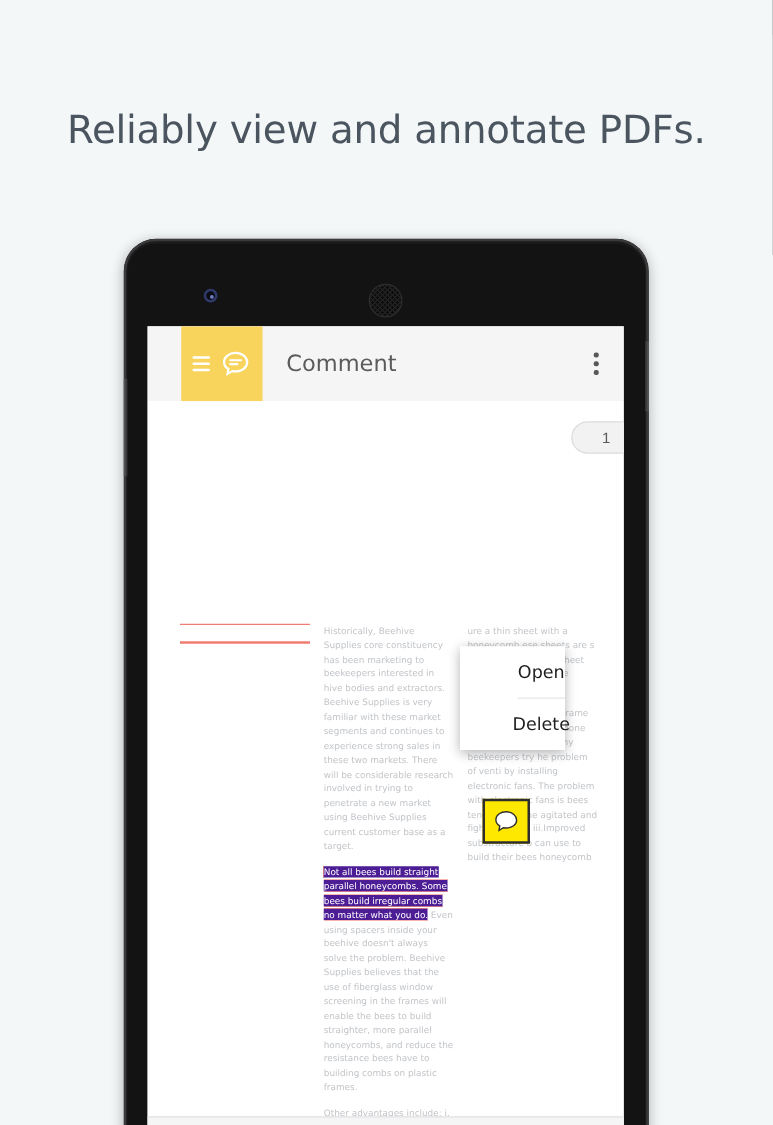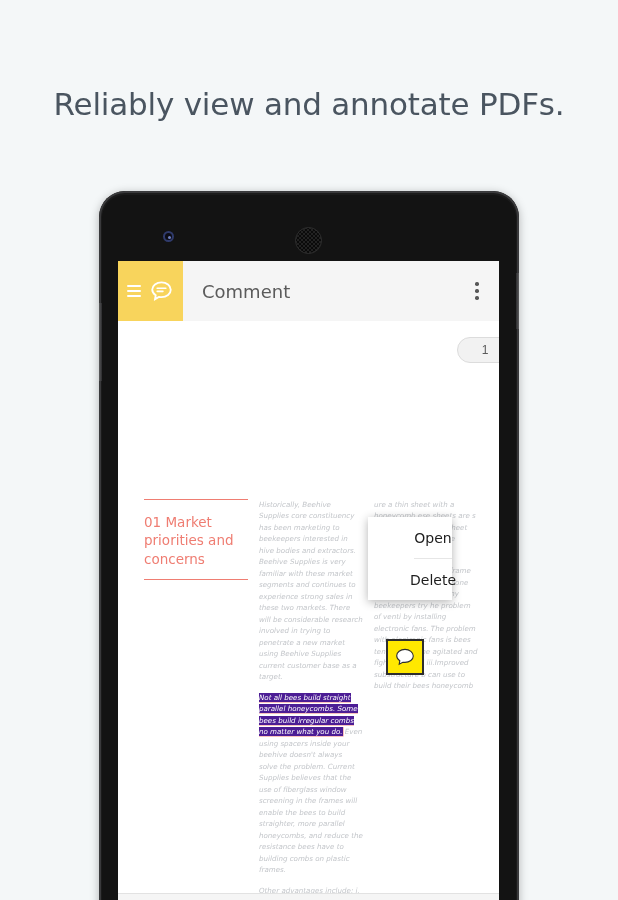--- a/index.html
+++ b/index.html
@@ -76,21 +76,21 @@
 
   
   .screen {
     position:absolute; left:19px; top:70px;
     width:381px; height:690px;
     background:#ffffff;
     overflow:hidden;
   }
 
   
-  .appbar { position:relative; height:60px; background:#f5f5f5; display:flex; align-items:stretch; }
+  .appbar { position:relative; height:60px; background:#f5f5f5; display:flex; align-items:stretch;padding-left:27px; }
   .appbar-yellow {
     width:65px; background:#f8d45c;
     display:flex; align-items:center; justify-content:center; gap:7px;
   }
   .hamburger { display:flex; flex-direction:column; gap:3px; width:14px; }
   .hamburger span { display:block; height:2px; background:#ffffff; border-radius:1px; }
   .bubble-icon { width:27px; height:27px; }
   .appbar-title {
     flex:1; display:flex; align-items:center;
     padding-left:19px; font-size:18px; color:#5b5b5b;
@@ -126,21 +126,21 @@
   .sec-head {
     font-family:"DejaVu Sans", sans-serif;
     font-size:13.5px; line-height:1.34; color:#ef7d72; font-weight:400;
   }
   .body-txt {
     font-size:7.1px; line-height:1.62; color:#b9bcc0;
     font-family:"DejaVu Sans", sans-serif;
     text-align:left;
   }
   .body-txt + .body-txt { margin-top:9px; }
-  .col-mid .body-txt, .col-right .body-txt { color:#c2c5c9;font-style:italic; }
+  .col-mid .body-txt, .col-right .body-txt { color:#c2c5c9; }
   .hl {
     background:#4c1d95; color:#ffffff;
     box-shadow:0 0 0 0.5px #f4847d;
   }
   .strike { text-decoration:line-through; color:#a9acb0; }
 
   
   .ctx {
     position:absolute; left:250px; top:196px; width:84px;
     background:#fff; z-index:12;
@@ -214,29 +214,28 @@
 
       <div class="page">
 
         <div class="page-pill">1</div>
 
 
         <div class="cols">
 
           <div class="col col-left">
             <div class="rule"></div>
-            <div class="sec-head">01 Market priorities and concerns</div>
             <div class="rule bottom"></div>
           </div>
 
           <div class="col col-mid">
             <p class="body-txt">Historically, Beehive Supplies core constituency has been marketing to beekeepers interested in hive bodies and extractors. Beehive Supplies is very familiar with these market segments and continues to experience strong sales in these two markets. There will be considerable research involved in trying to penetrate a new market using Beehive Supplies current customer base as a target.</p>
             <p class="body-txt">
               <span class="hl">Not all bees build straight parallel honeycombs. Some bees build irregular combs no matter what you do.</span>
-              <span>Even using spacers inside your beehive doesn't always solve the problem. Current Supplies believes that the use of fiberglass window screening in the frames will enable the bees to build straighter, more parallel honeycombs, and reduce the resistance bees have to building combs on plastic frames.</span>
+              <span>Even using spacers inside your beehive doesn't always solve the problem. Beehive Supplies believes that the use of fiberglass window screening in the frames will enable the bees to build straighter, more parallel honeycombs, and reduce the resistance bees have to building combs on plastic frames.</span>
             </p>
             <p class="body-txt">Other advantages include: i. Reduced cost savings. Langstroth</p>
           </div>
 
           <div class="col col-right">
             <p class="body-txt">ure a thin sheet with a honeycomb ese sheets are s ed and sold at a per sheet per fr ang existing fibe eeting would all</p>
             <p class="body-txt">
               <span class="strike">beekeeper</span>
               <span>to line 10 frame the same amount of mone ed airflow througho any beekeepers try he problem of venti by installing electronic fans. The problem with electronic fans is bees tend to become agitated and fight the venti iii.Improved substructure b can use to build their bees honeycomb</span>
             </p>

